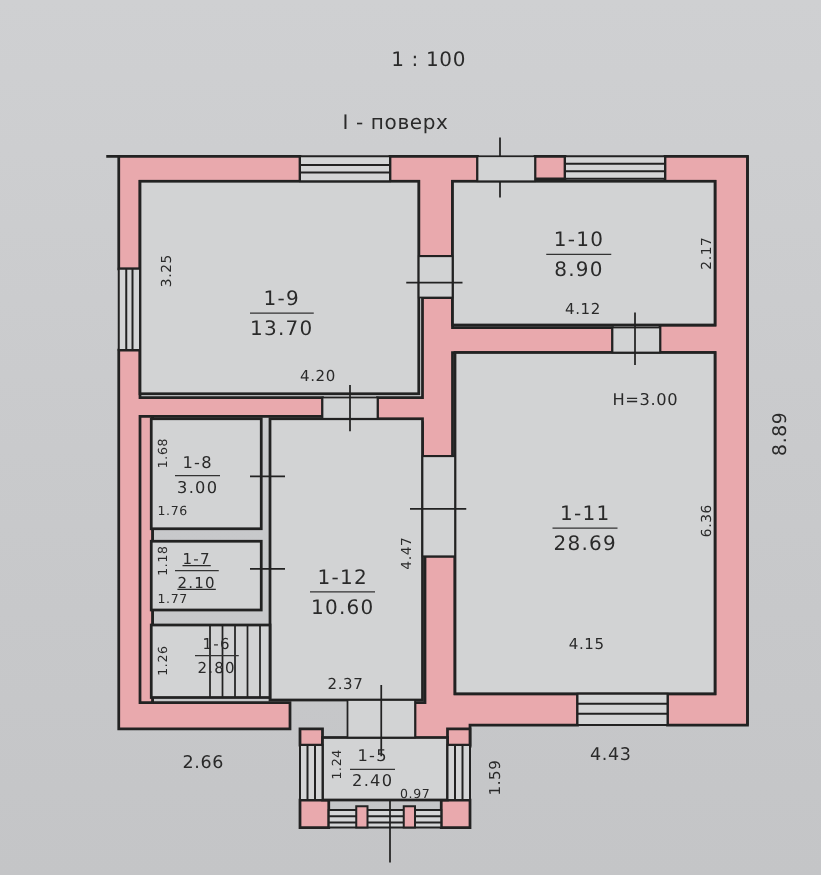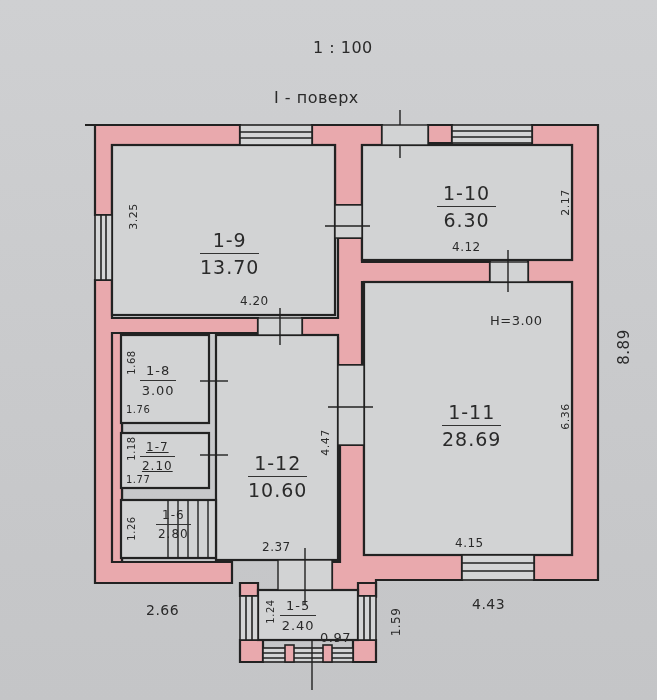--- a/index.html
+++ b/index.html
@@ -4,21 +4,21 @@
 <style>
   html,body{margin:0;padding:0;}
   body{width:657px;height:700px;background:#c9cacc;overflow:hidden;position:relative;
     font-family:"DejaVu Sans",sans-serif;}
   .paper{position:absolute;left:0;top:0;width:657px;height:700px;
     background:linear-gradient(180deg,#cfd0d2 0%,#c8c9cb 60%,#c4c5c7 100%);}
   svg{position:absolute;left:0;top:0;}
   .lbl{position:absolute;color:#2a2a2a;font-size:14px;white-space:nowrap;letter-spacing:0.5px;}
   .small{font-size:11px;}
   .vert{transform:rotate(-90deg);transform-origin:center center;}
-  .room{position:absolute;text-align:center;color:#2a2a2a;font-size:19px;letter-spacing:1px;}
+  .room{position:absolute;text-align:center;color:#2a2a2a;font-size:16px;letter-spacing:1px;}
   .room .num{display:block;padding:0 6px 2px 6px;border-bottom:1.5px solid #333;}
   .room .area{display:block;padding-top:2px;}
 </style>
 </head>
 <body>
 
 <div class="paper"></div>
 
 <svg width="657" height="700" viewBox="0 0 657 700">
   <g stroke="#222" stroke-width="2.2" fill="#e9a9ad">
@@ -108,21 +108,21 @@
 
 <div class="lbl" style="left:288px;top:38px;font-size:16px;margin-left:25px;">1 : 100</div>
 <div class="lbl" style="left:274px;top:78px;font-size:16px;margin-top:10px;">І - поверх</div>
 
 <div class="room" style="left:200px;top:213px;margin-top:16px;">
   <span class="num">1-9</span>
   <span class="area">13.70</span>
 </div>
 <div class="room" style="left:437px;top:182px;">
   <span class="num">1-10</span>
-  <span class="area">6.30</span>
+  <span class="area">8.90</span>
 </div>
 <div class="room" style="left:442px;top:401px;">
   <span class="num">1-11</span>
   <span class="area">28.69</span>
 </div>
 <div class="room" style="left:140px;top:363px;font-size:13px;">
   <span class="num">1-8</span>
   <span class="area">3.00</span>
 </div>
 <div class="room" style="left:140px;top:440px;font-size:12px;text-decoration:underline;">
@@ -142,26 +142,26 @@
   <span class="area">2.40</span>
 </div>
 
 <div class="lbl small vert" style="left:120px;top:210px;">3.25</div>
 <div class="lbl small" style="left:216px;top:294px;font-size:12px;margin-left:24px;">4.20</div>
 <div class="lbl small vert" style="left:552px;top:196px;">2.17</div>
 <div class="lbl small" style="left:452px;top:240px;font-size:12px;">4.12</div>
 <div class="lbl" style="left:490px;top:313px;font-size:13px;">H=3.00</div>
 <div class="lbl vert" style="left:606px;top:338px;font-size:15px;">8.89</div>
 <div class="lbl small vert" style="left:552px;top:410px;">6.36</div>
-<div class="lbl small" style="left:455px;top:536px;font-size:12px;">4.15</div>
+<div class="lbl small" style="left:455px;top:508px;font-size:12px;">4.15</div>
 <div class="lbl small vert" style="left:119px;top:357px;font-size:10px;">1.68</div>
 <div class="lbl small" style="left:126px;top:404px;font-size:10px;">1.76</div>
 <div class="lbl small vert" style="left:119px;top:443px;font-size:10px;">1.18</div>
 <div class="lbl small" style="left:126px;top:474px;font-size:10px;">1.77</div>
 <div class="lbl small vert" style="left:119px;top:523px;font-size:10px;">1.26</div>
 <div class="lbl small vert" style="left:312px;top:436px;">4.47</div>
 <div class="lbl small" style="left:262px;top:540px;font-size:12px;">2.37</div>
 <div class="lbl" style="left:146px;top:602px;">2.66</div>
 <div class="lbl" style="left:472px;top:596px;">4.43</div>
 <div class="lbl small vert" style="left:258px;top:606px;font-size:10px;">1.24</div>
-<div class="lbl small" style="left:320px;top:630px;font-size:13px;">0.97</div>
+<div class="lbl small" style="left:320px;top:630px;font-size:10px;">0.97</div>
 <div class="lbl small vert" style="left:382px;top:615px;font-size:12px;">1.59</div>
 <div class="lbl" style="left:290px;top:712px;margin-top:22px;">2.61</div>
 
 </body></html>

